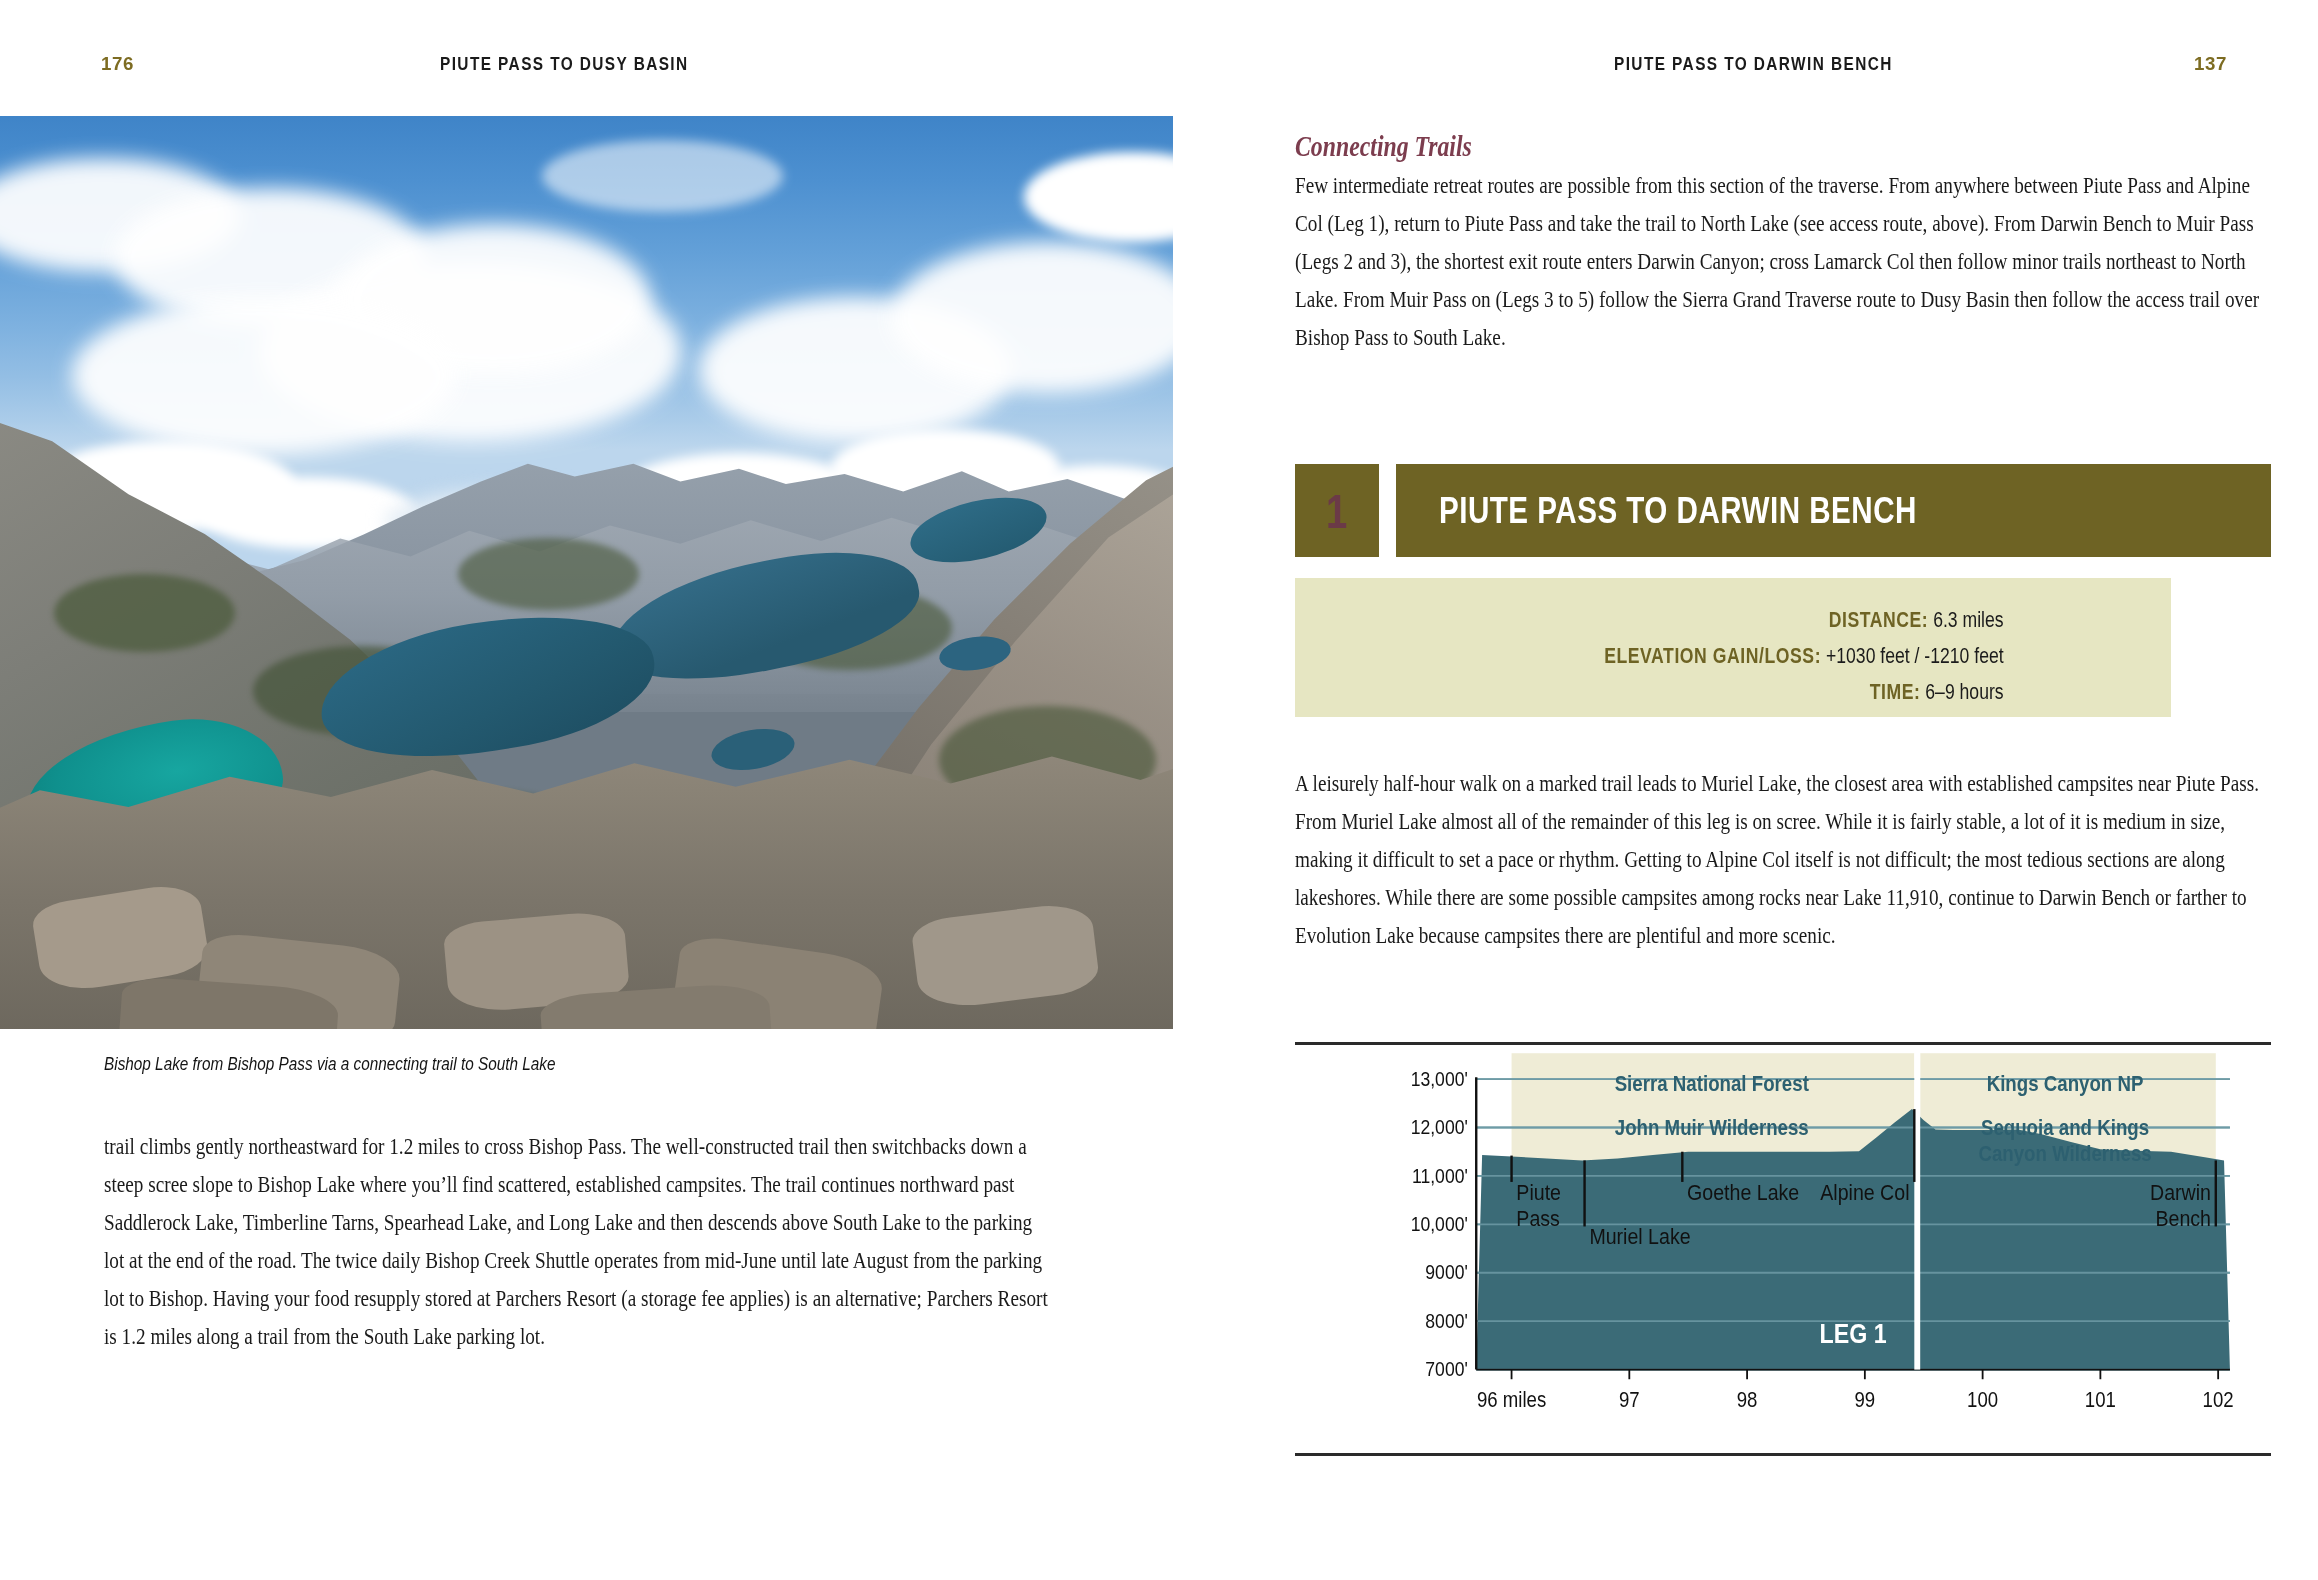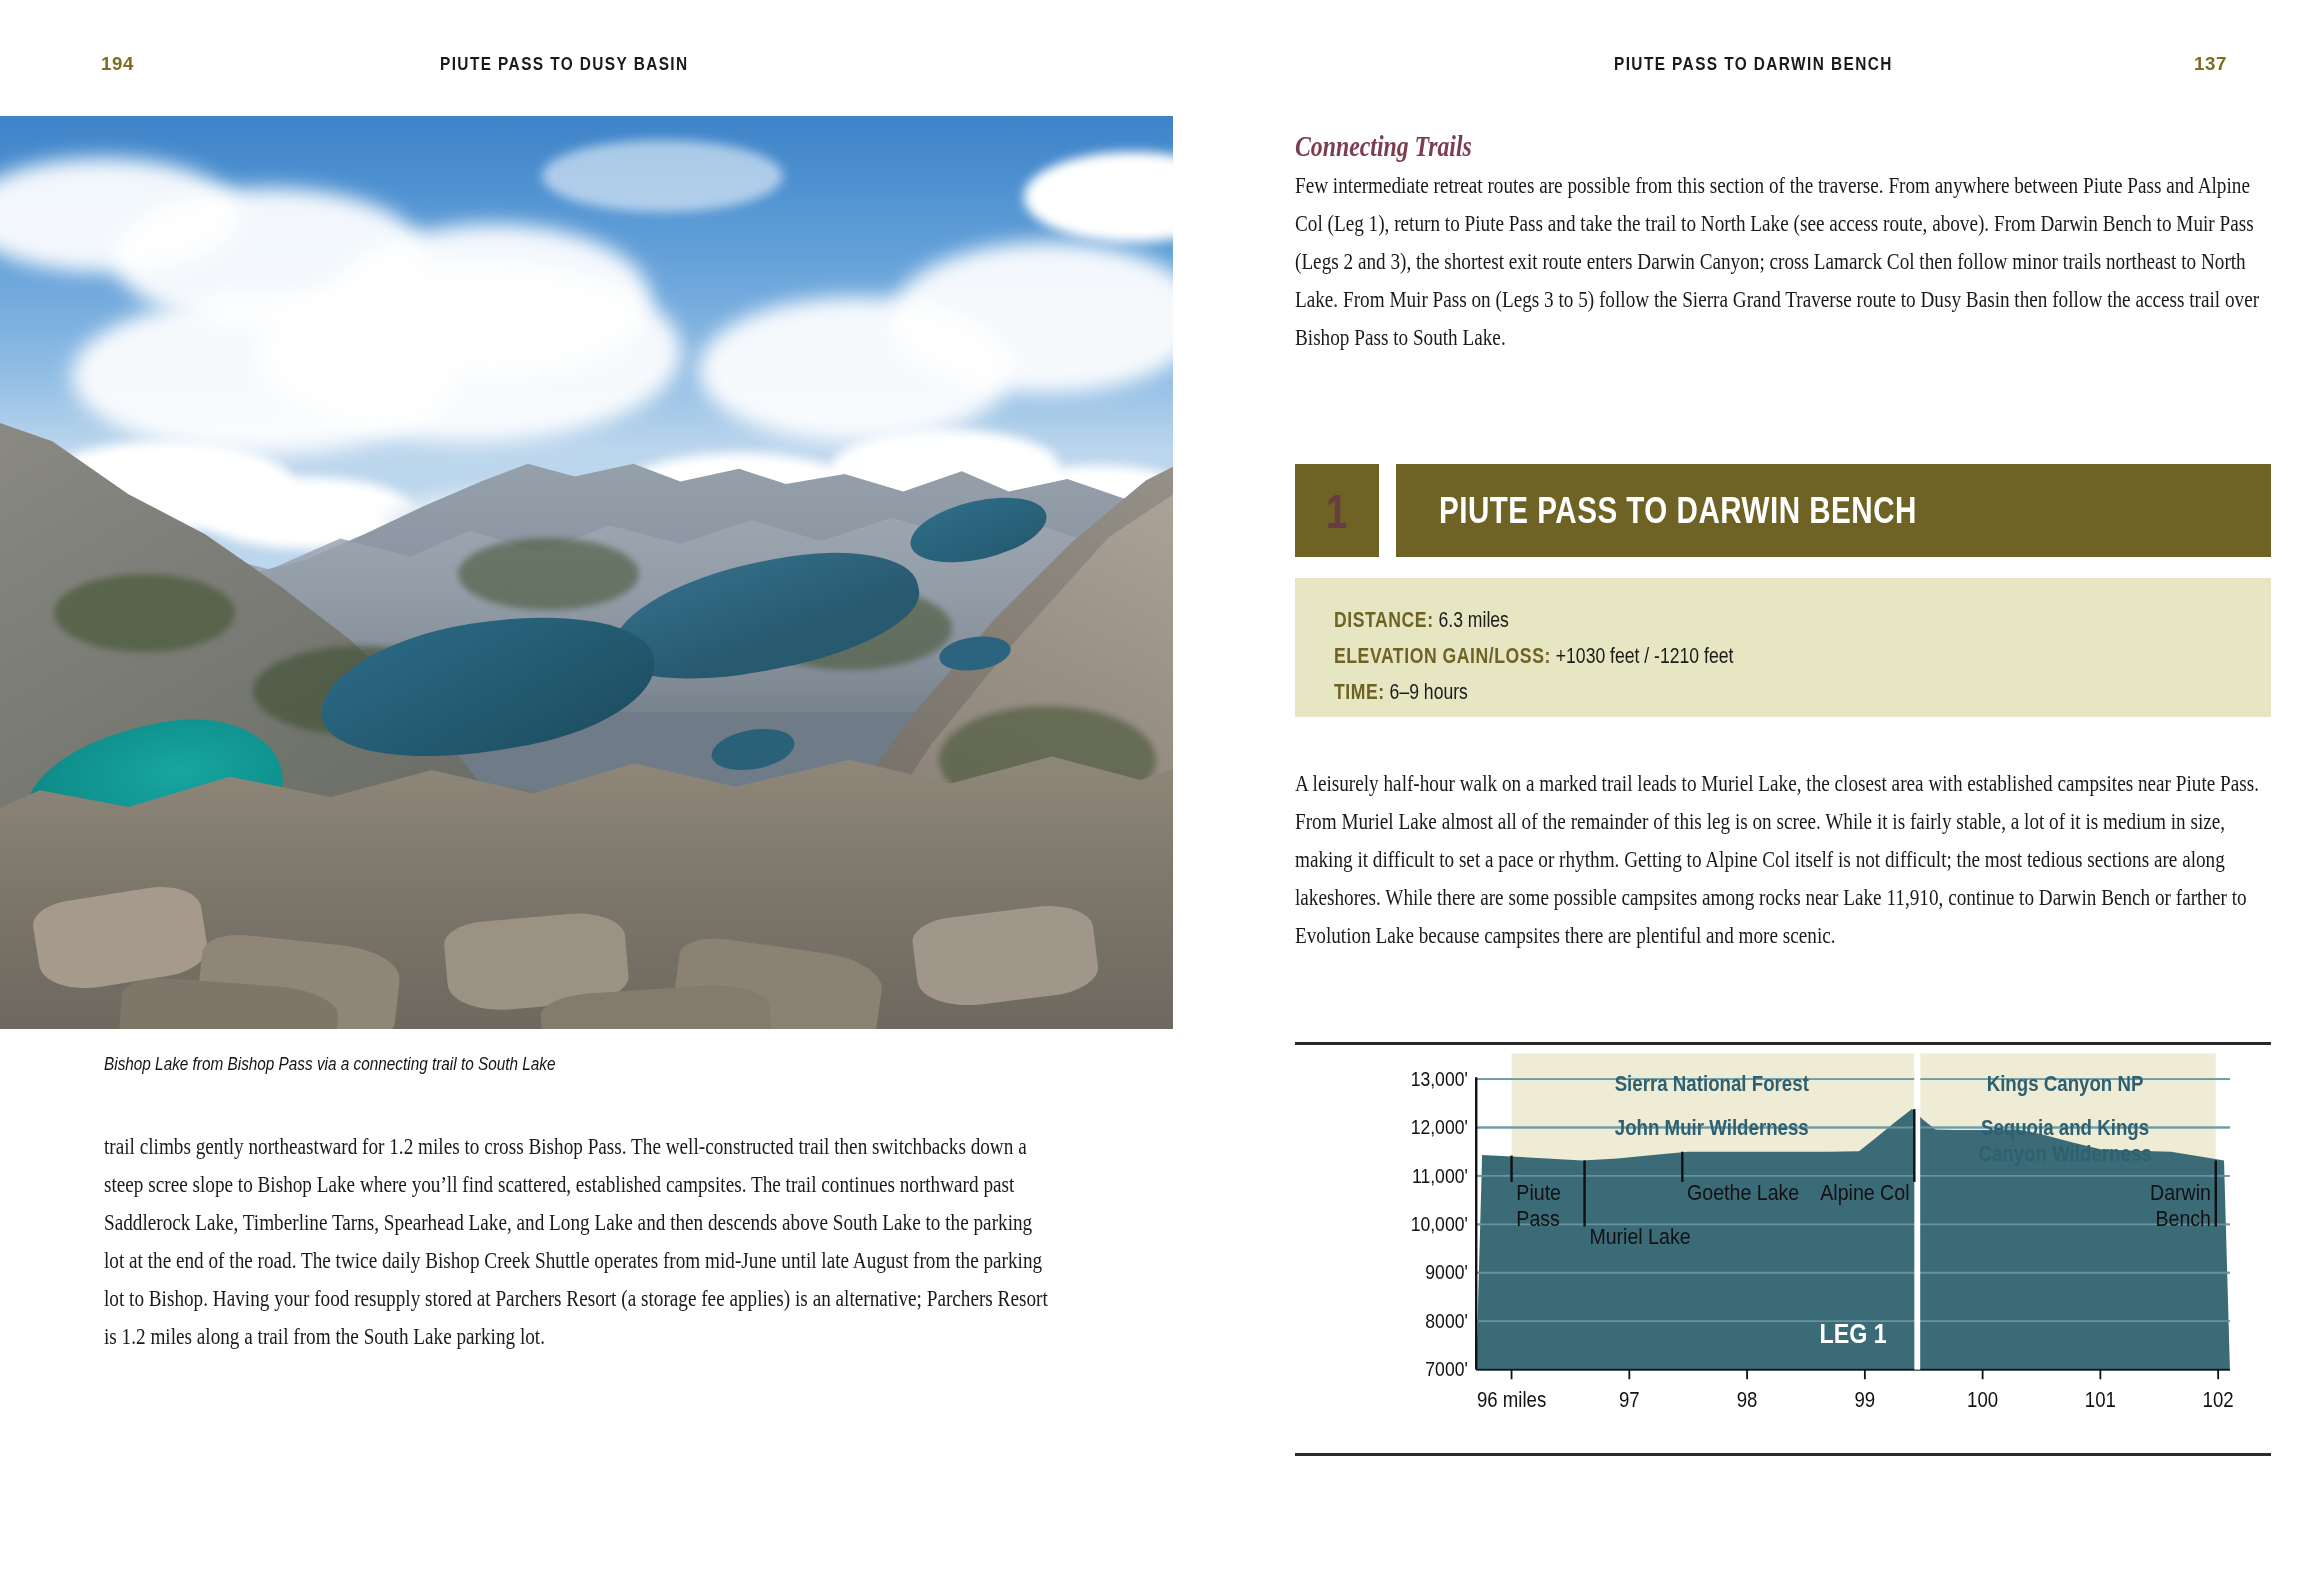--- a/index.html
+++ b/index.html
@@ -211,23 +211,24 @@
   #leg-title {
     font-family:"Liberation Sans", sans-serif;
     font-weight:bold; font-size:37px; color:#ffffff;
     letter-spacing:0.6px; margin-left:43px;
     transform:scaleX(0.80); transform-origin:left center;
   }
 
   
   #stats-box {
     position:absolute; left:1295px; top:578px;
-    width:976px; height:139px;
+    width:876px; height:139px;
     background:#e6e6c2;
     padding:24px 0 0 39px;
+    text-align:right;
   }
   .stat-row {
     font-family:"Liberation Sans", sans-serif;
     font-size:22px; line-height:36px; color:#1b1b1b;
     white-space:nowrap;
     transform:scaleX(0.80); transform-origin:left center;
   }
   .stat-lbl { font-weight:bold; color:#6e6324; letter-spacing:0.7px; }
 
   #intro-body {
@@ -246,21 +247,21 @@
     position:absolute; left:0; width:976px; height:3px; background:#2a2a2a;
   }
   .rule-top { top:0; }
   .rule-bot { top:411px; }
 
   #plot-wrap { position:absolute; left:0; top:3.6px; width:976px; height:397px; }
 </style>
 </head>
 <body>
 
-<div class="folio folio-left">194</div>
+<div class="folio folio-left">176</div>
 <div class="runhead runhead-left">PIUTE PASS TO DUSY BASIN</div>
 <div class="runhead runhead-right">PIUTE PASS TO DARWIN BENCH</div>
 <div class="folio folio-right">137</div>
 
 <div id="photo">
   <div class="ph-layer sky"></div>
 
   <div class="cloud soft" style="left:-36px;  top:42px;  width:277px; height:114px;"></div>
   <div class="cloud soft" style="left:114px;  top:72px; width:313px; height:139px;"></div>
   <div class="cloud soft" style="left:259px;  top:145px; width:422px; height:181px;"></div>

